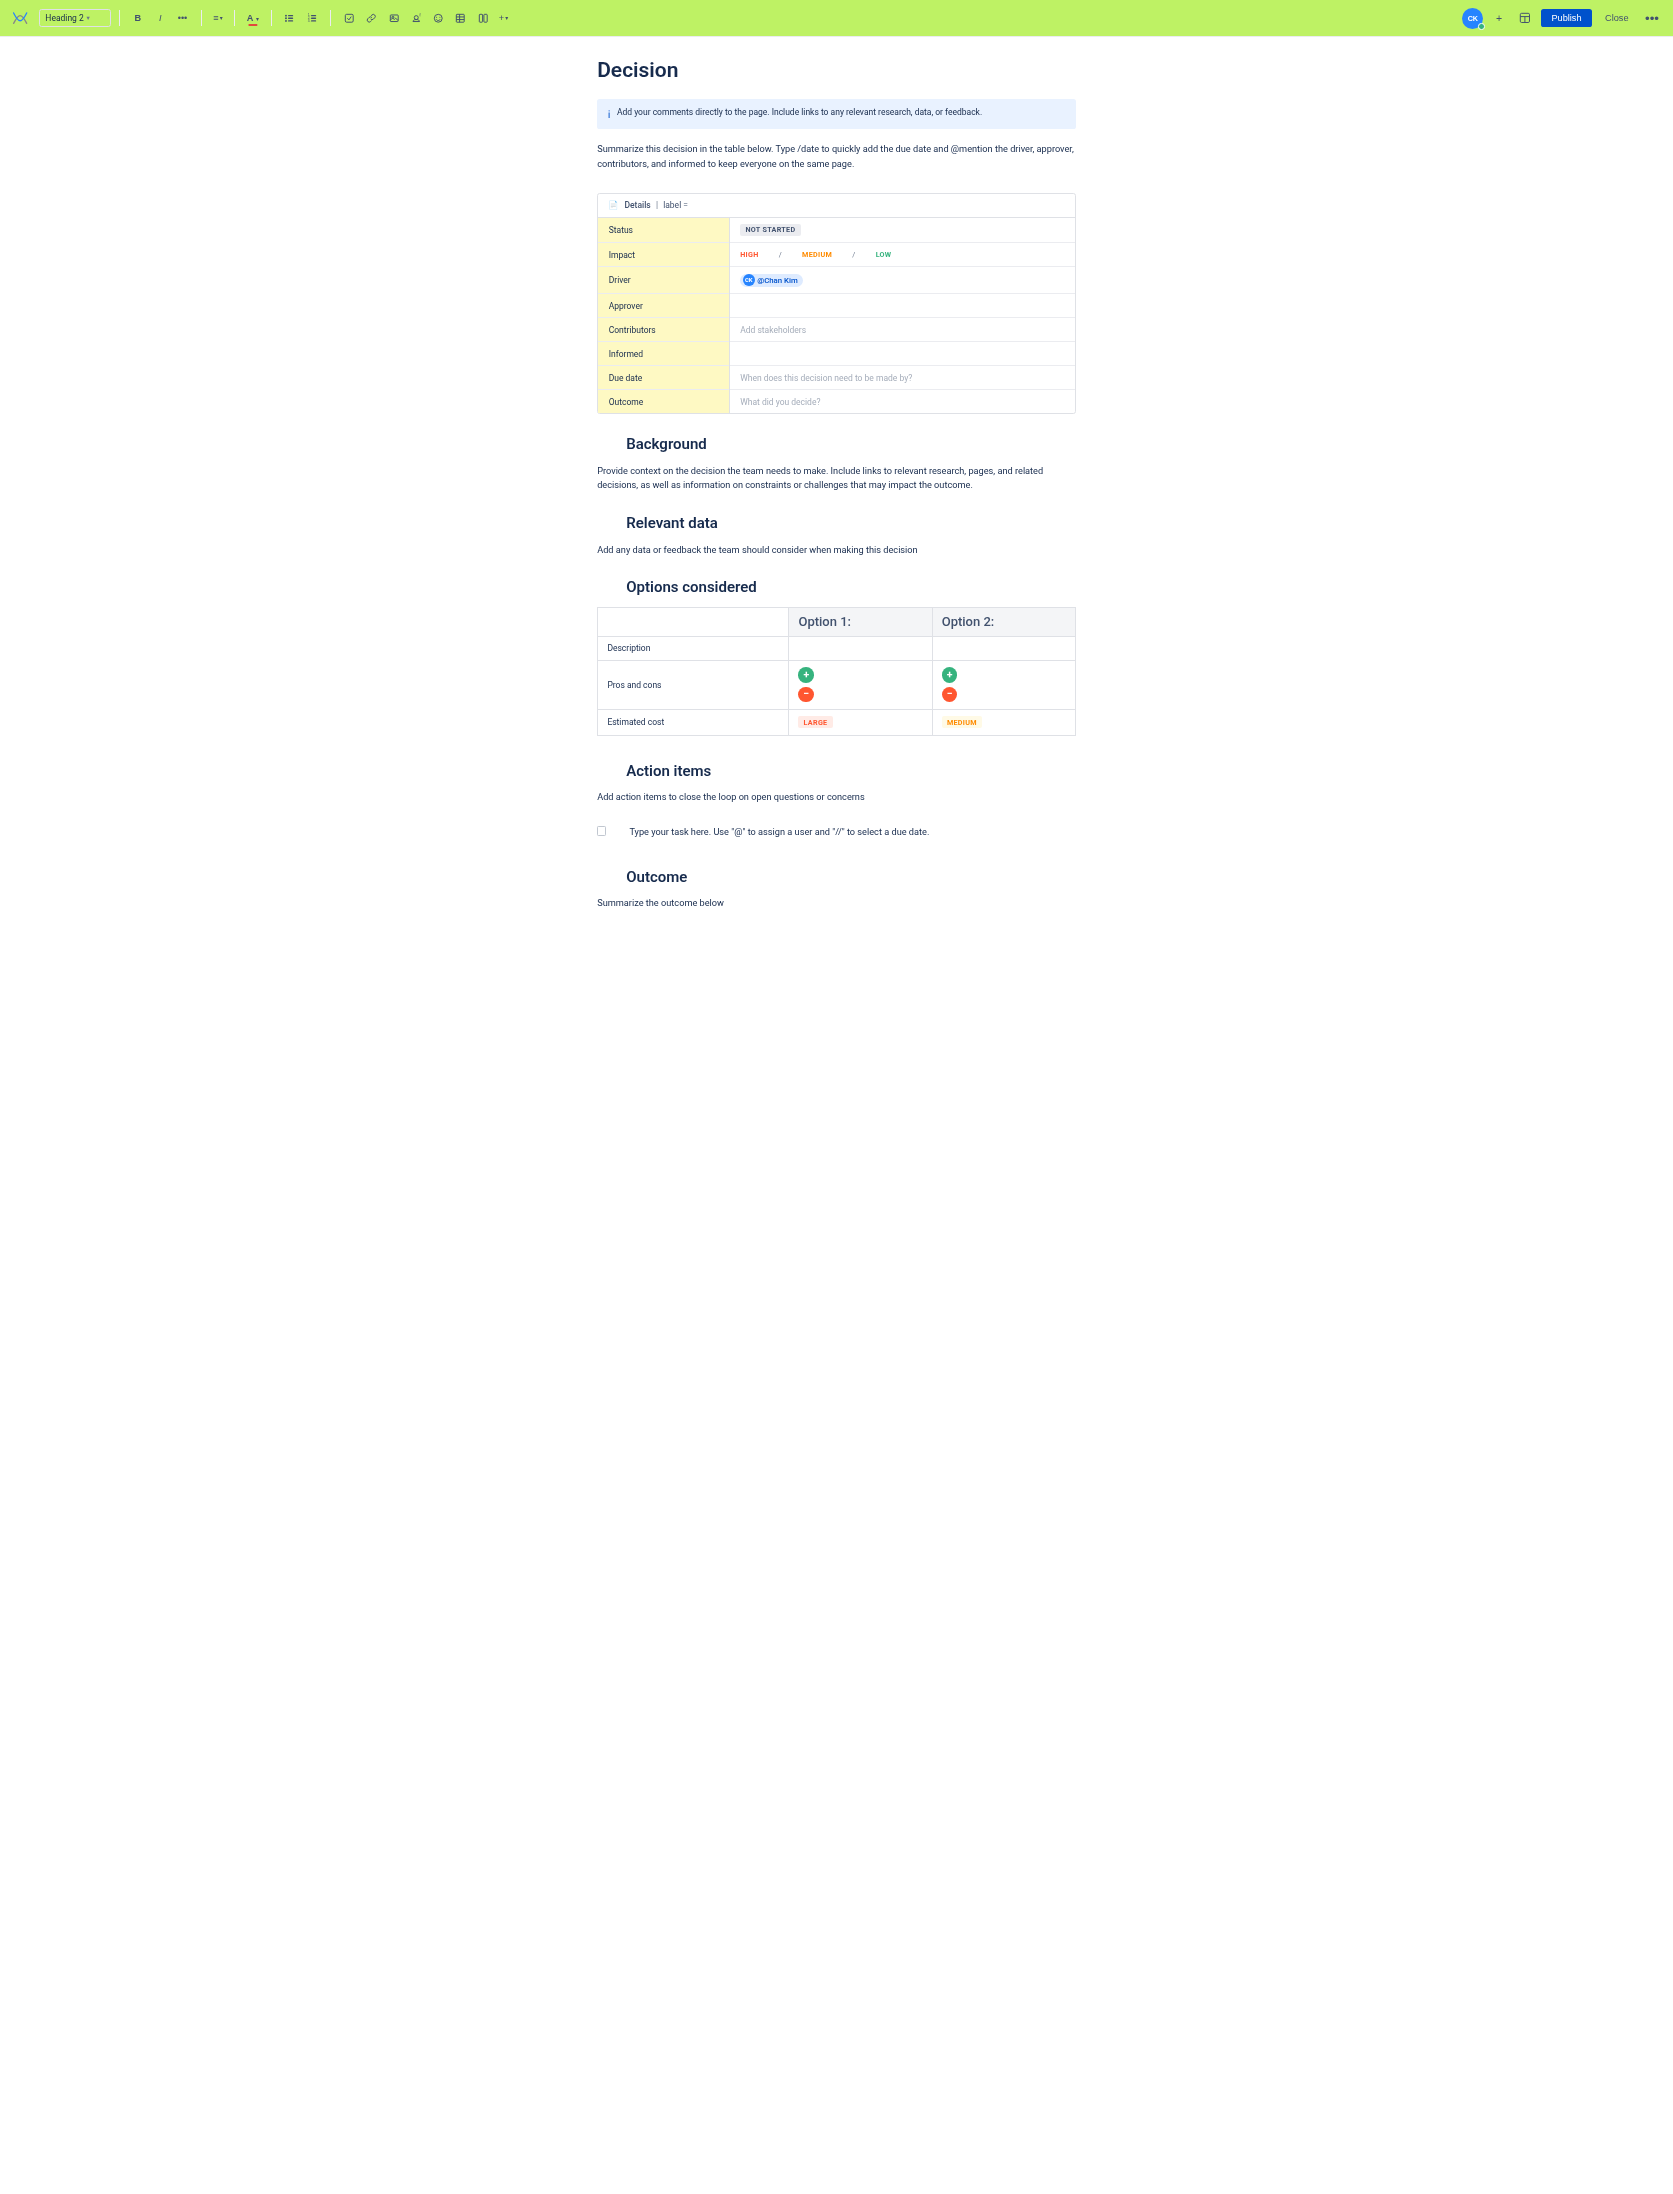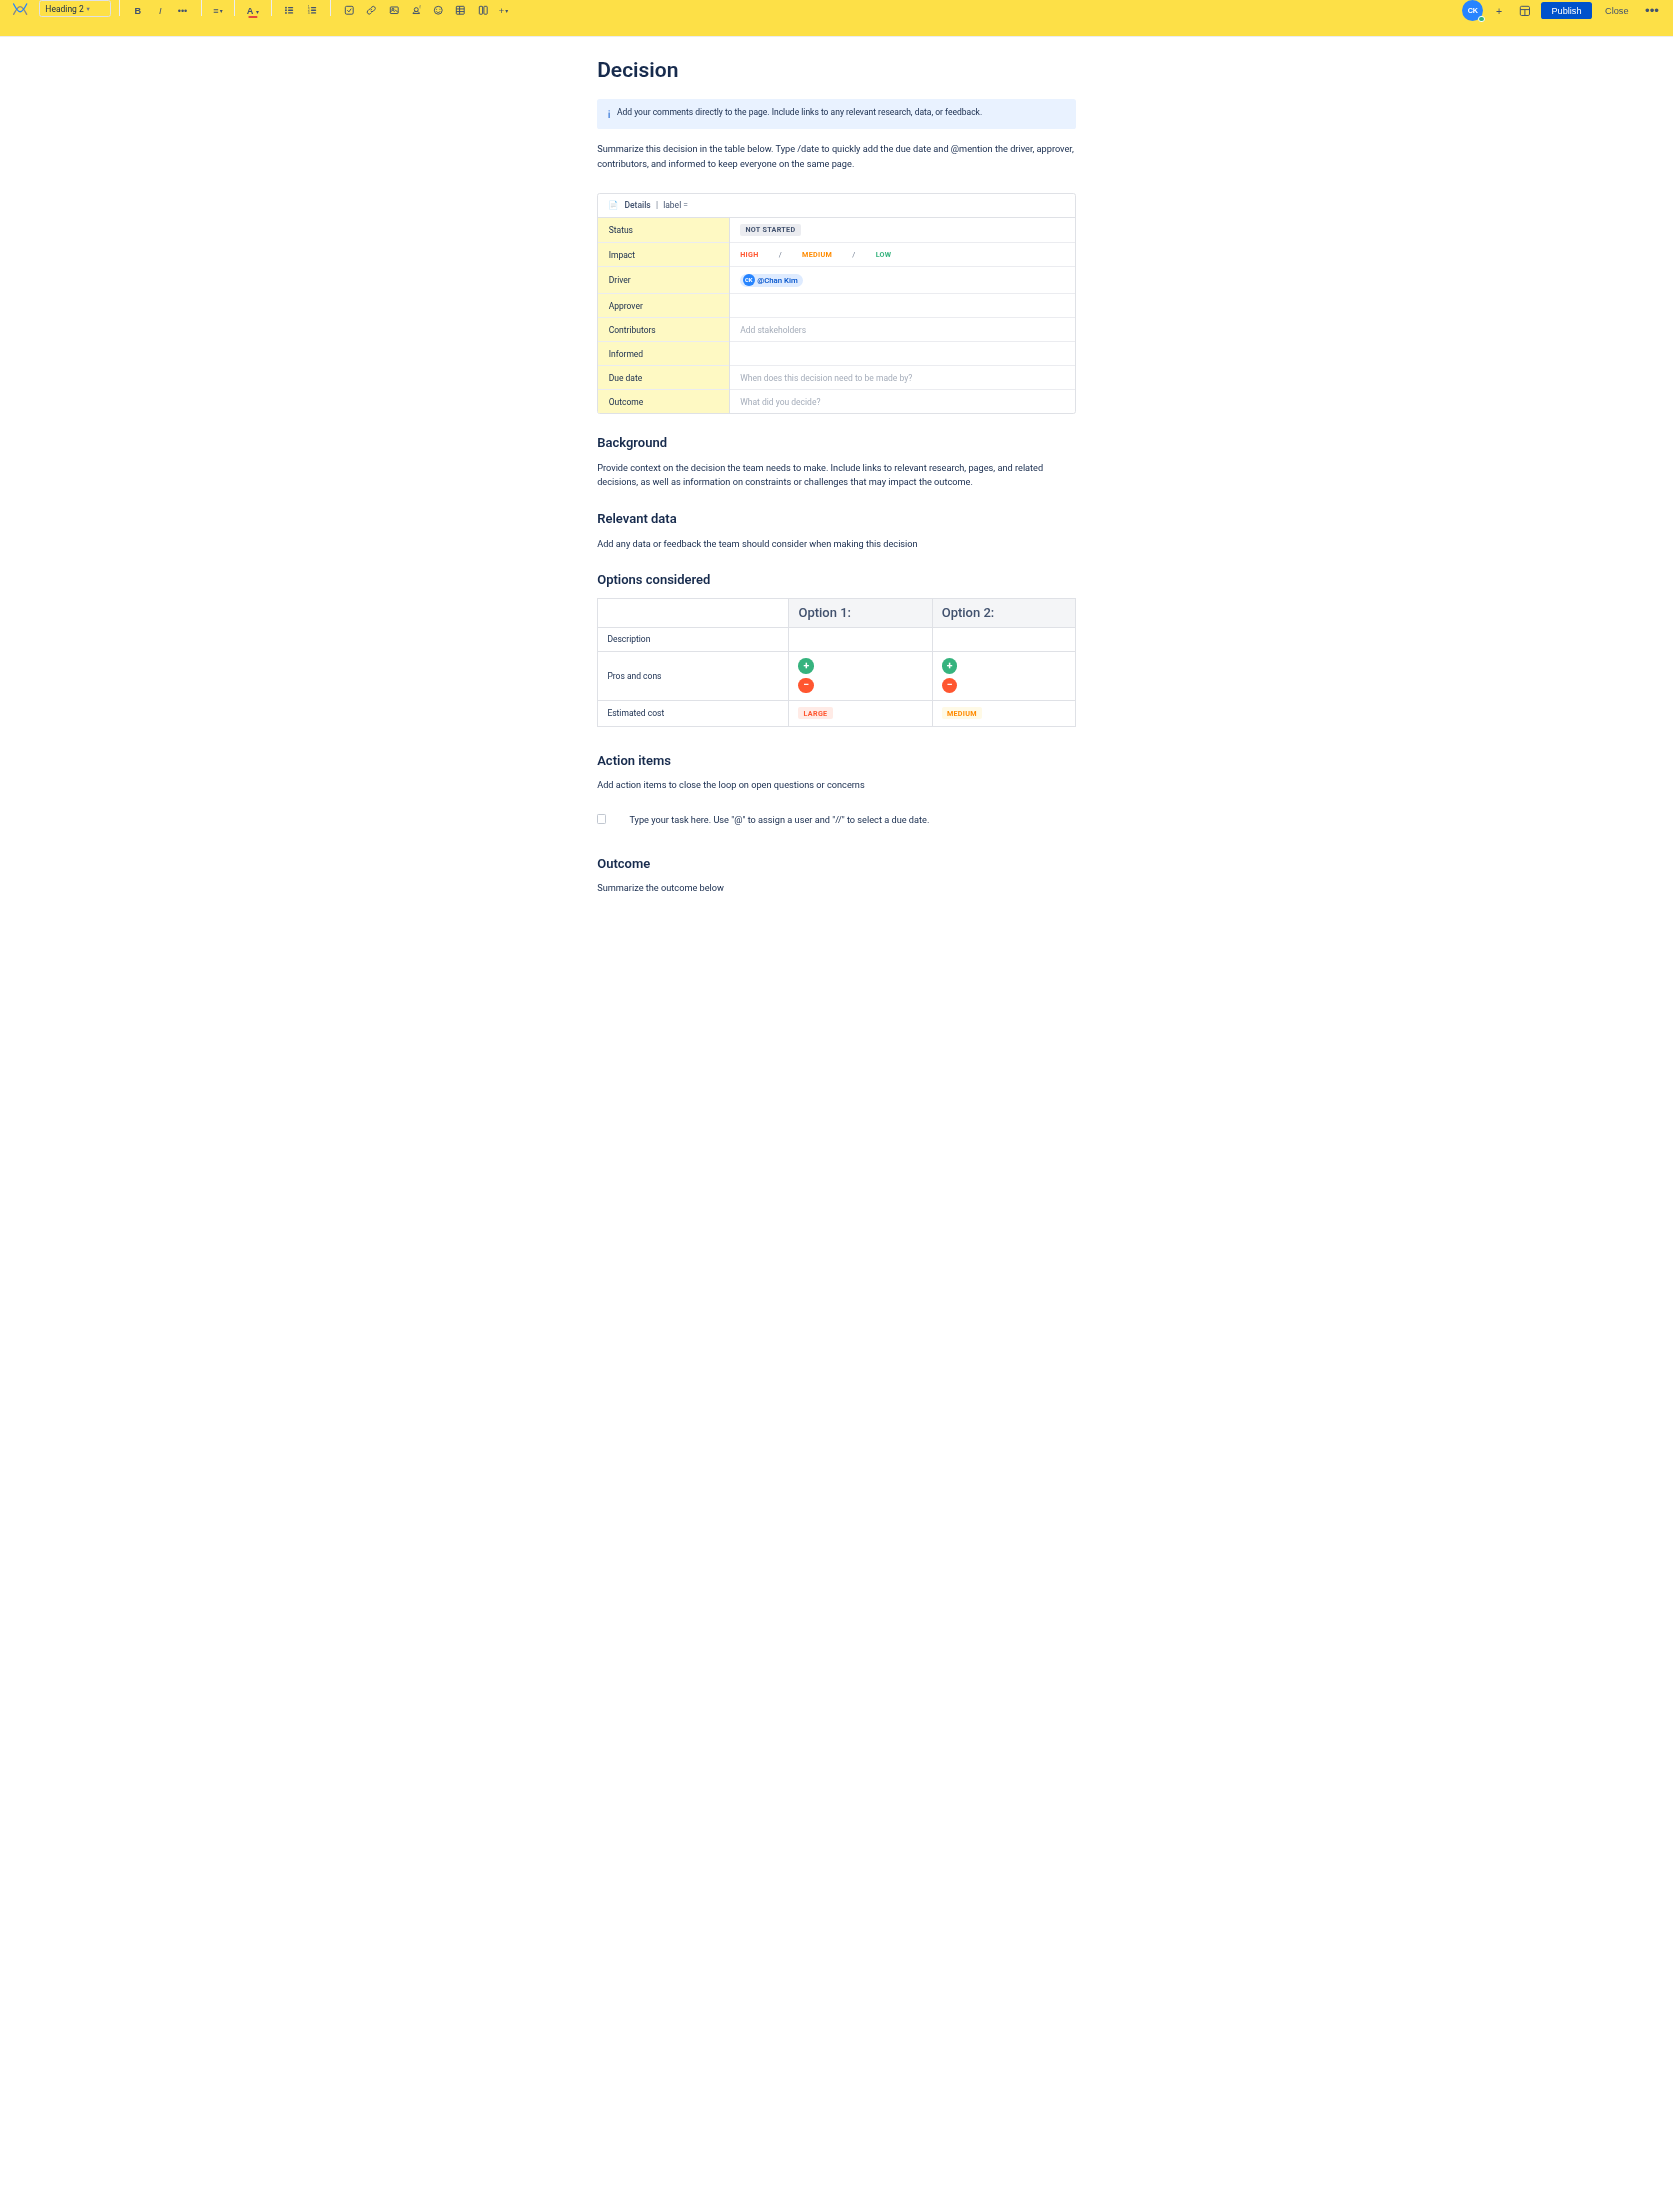--- a/index.html
+++ b/index.html
@@ -6,28 +6,28 @@
     body {
       font-family: -apple-system, BlinkMacSystemFont, 'Segoe UI', Roboto, sans-serif;
       font-size: 9.2px;
       color: #172B4D;
       background: #fff;
     }
 
     
     .toolbar {
       display: flex;
-      align-items: flex-start;
+      align-items: center;
       height: 37px;
       padding: 0 10.5px;
       border-bottom: 0.7px solid #EBECF0;
       gap: 5.2px;
       position: sticky;
       top: 0;
-      background: #fde047;
+      background: #bef264;
       z-index: 100;
     }
     .toolbar-logo {
       width: 18.3px;
       height: 18.3px;
       margin-right: 5.2px;
       flex-shrink: 0;
     }
     .heading-selector {
       display: flex;
@@ -284,26 +284,27 @@
       align-items: center;
       justify-content: center;
     }
     .placeholder-text {
       color: #A5ADBA;
       font-size: 8.5px;
     }
 
     
     .section-heading {
-      font-size: 13px;
+      font-size: 15px;
       font-weight: 600;
       color: #172B4D;
       margin-bottom: 7.8px;
       margin-top: 21px;
       padding-bottom: 2.6px;
+      margin-left: 29px;
     }
     .section-text {
       font-size: 9.2px;
       color: #172B4D;
       line-height: 1.6;
       margin-bottom: 15.7px;
     }
 
     
     .options-table {

